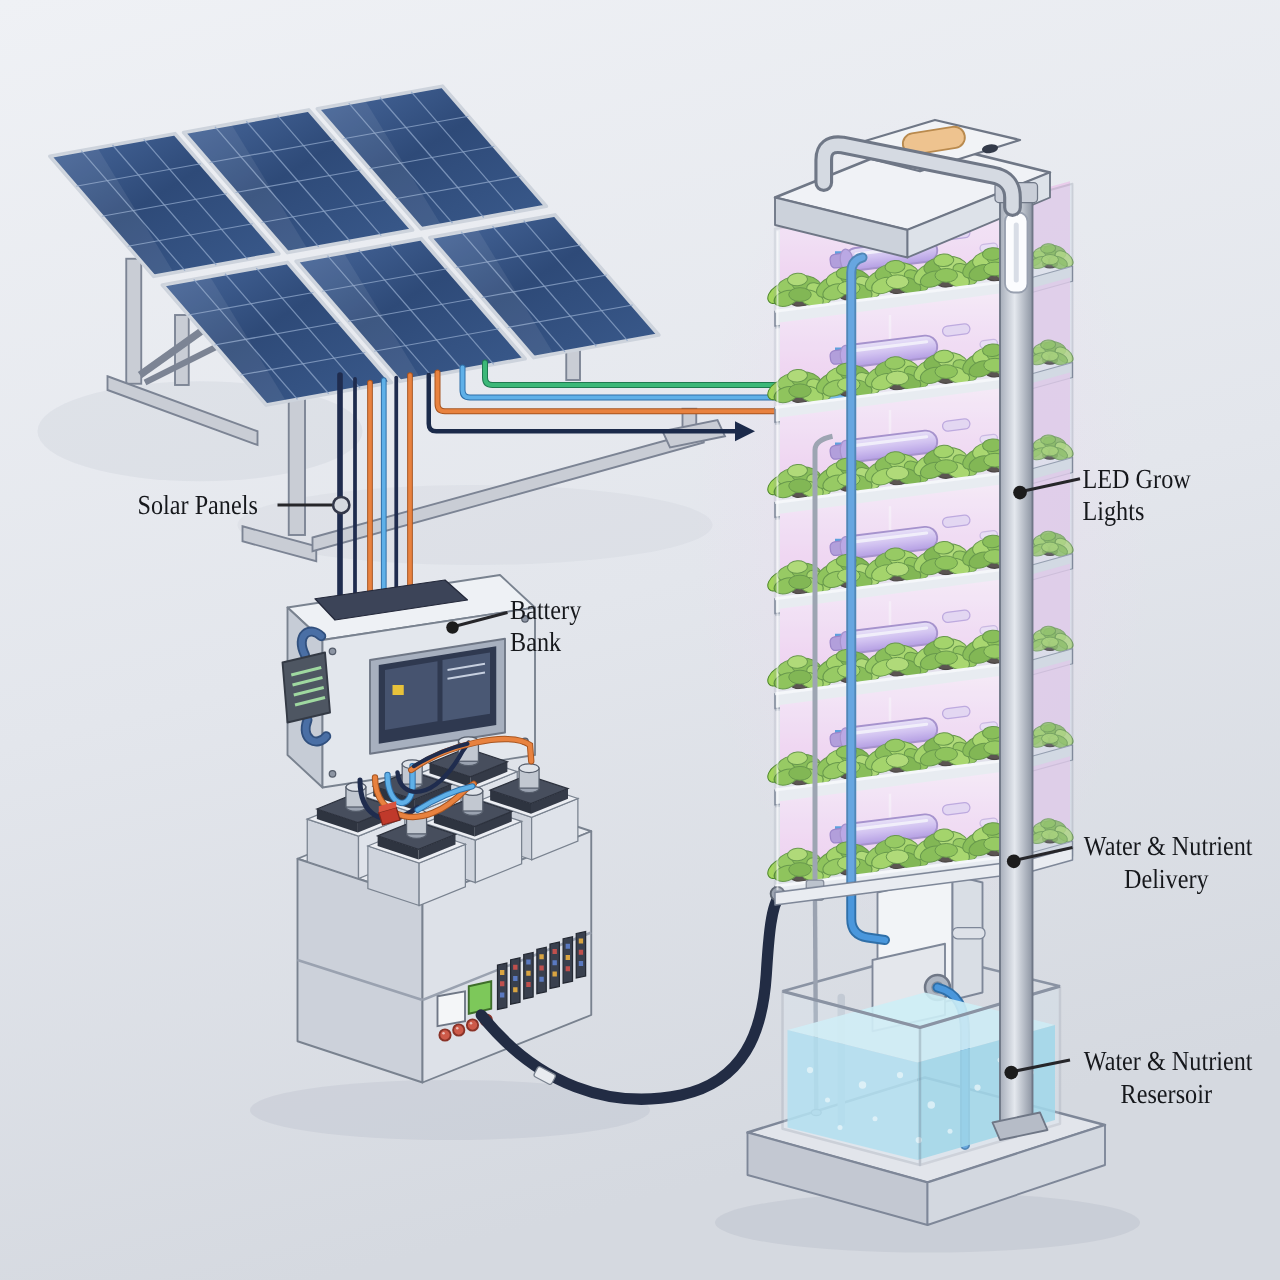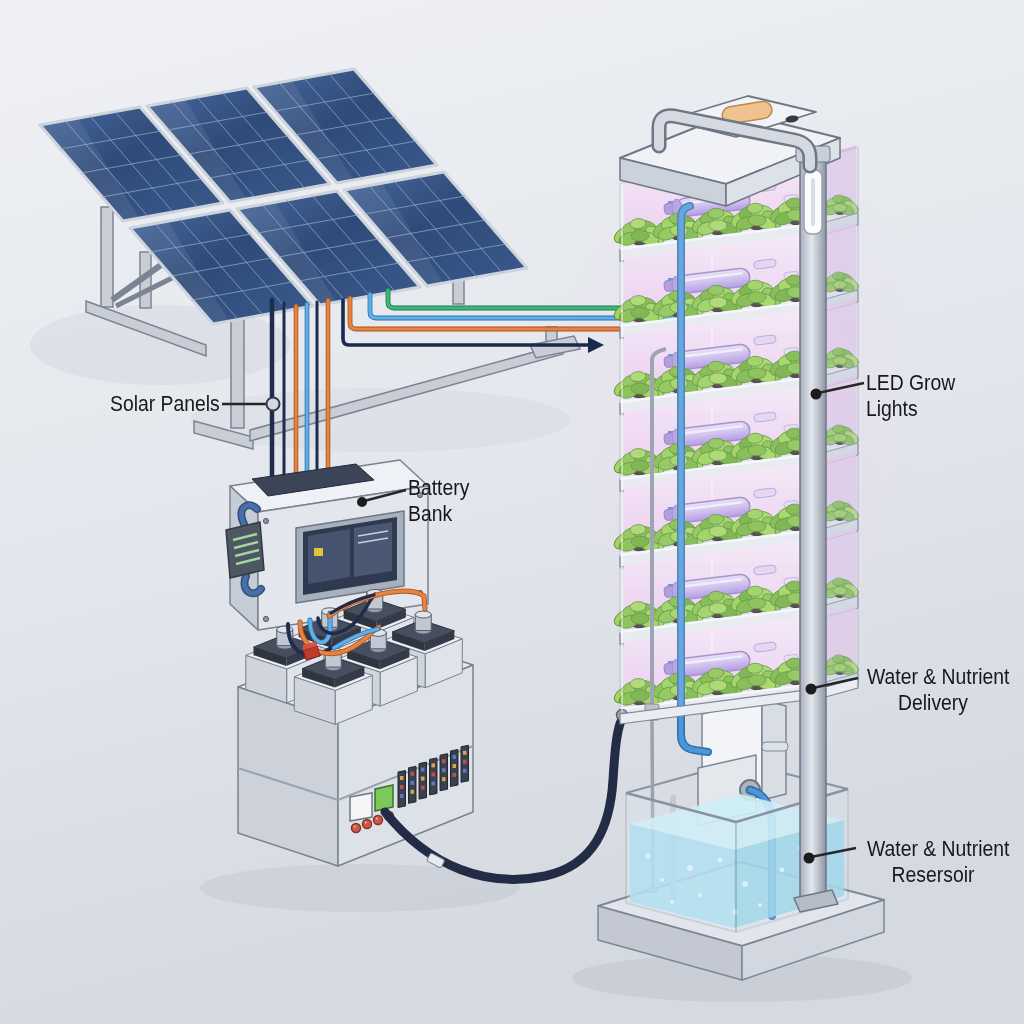--- a/index.html
+++ b/index.html
@@ -1,17 +1,17 @@
 <!DOCTYPE html>
 <html><head>
 <meta charset="utf-8">
 <style>
   html,body{margin:0;padding:0;background:#dfe2e8;}
   .stage{position:relative;width:1024px;height:1024px;overflow:hidden;
-         font-family:Liberation Sans, sans-serif;}
+         font-family:Liberation Serif, serif;}
   .stage svg{position:absolute;left:0;top:0;}
   .label{position:absolute;font-size:22px;line-height:26px;color:#16181c;
          transform:scaleX(.88);transform-origin:left top;white-space:nowrap;}
   .label.center{text-align:center;transform-origin:center top;}
   .label span{display:block;white-space:nowrap;}
 </style>
 </head>
 <body>
 
 <div class="stage">

